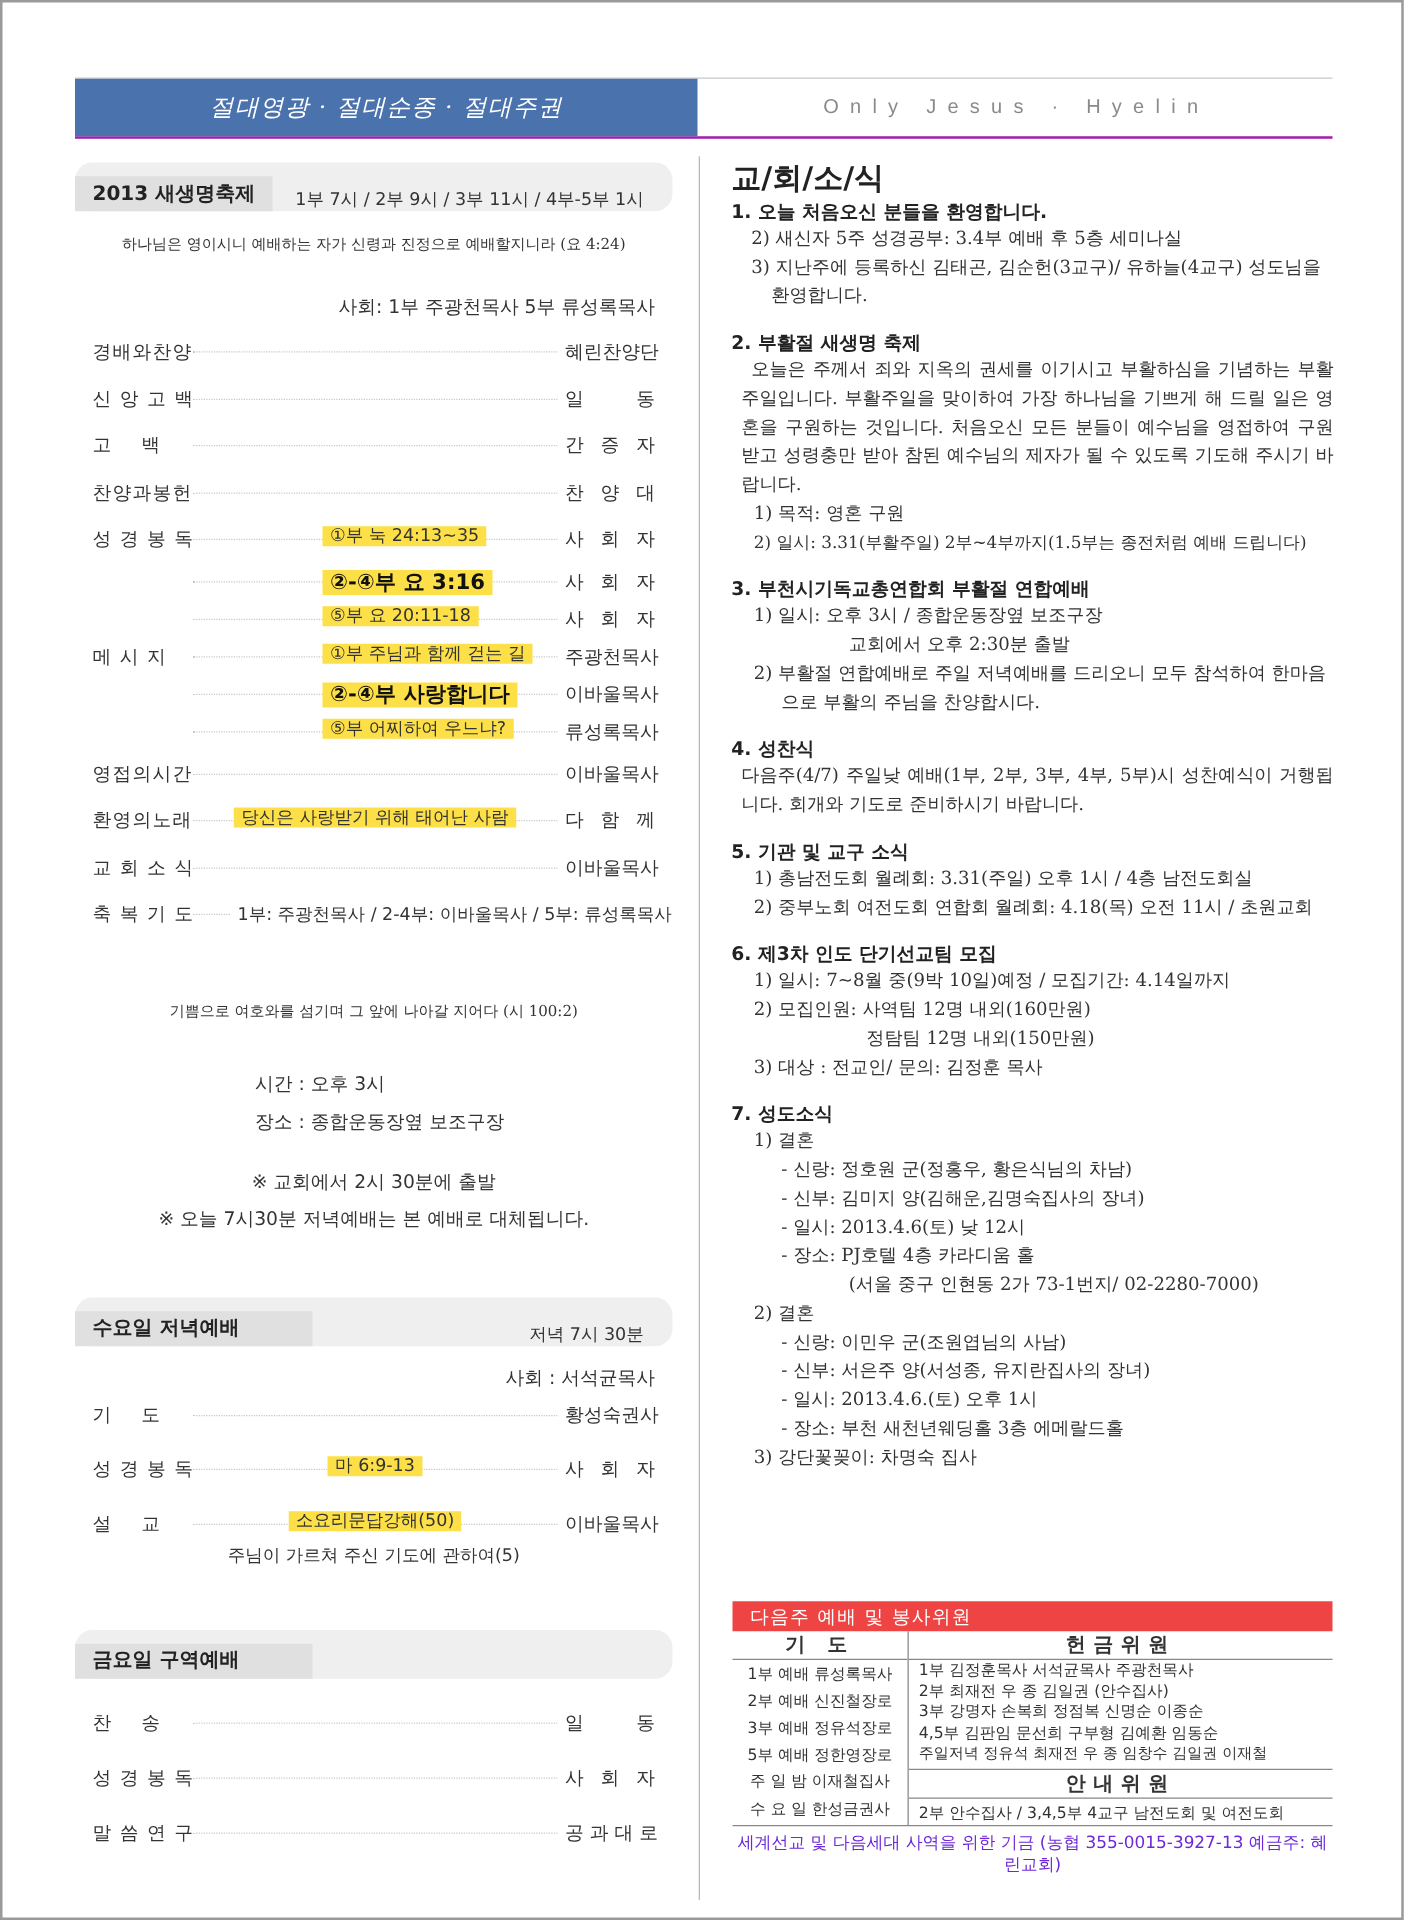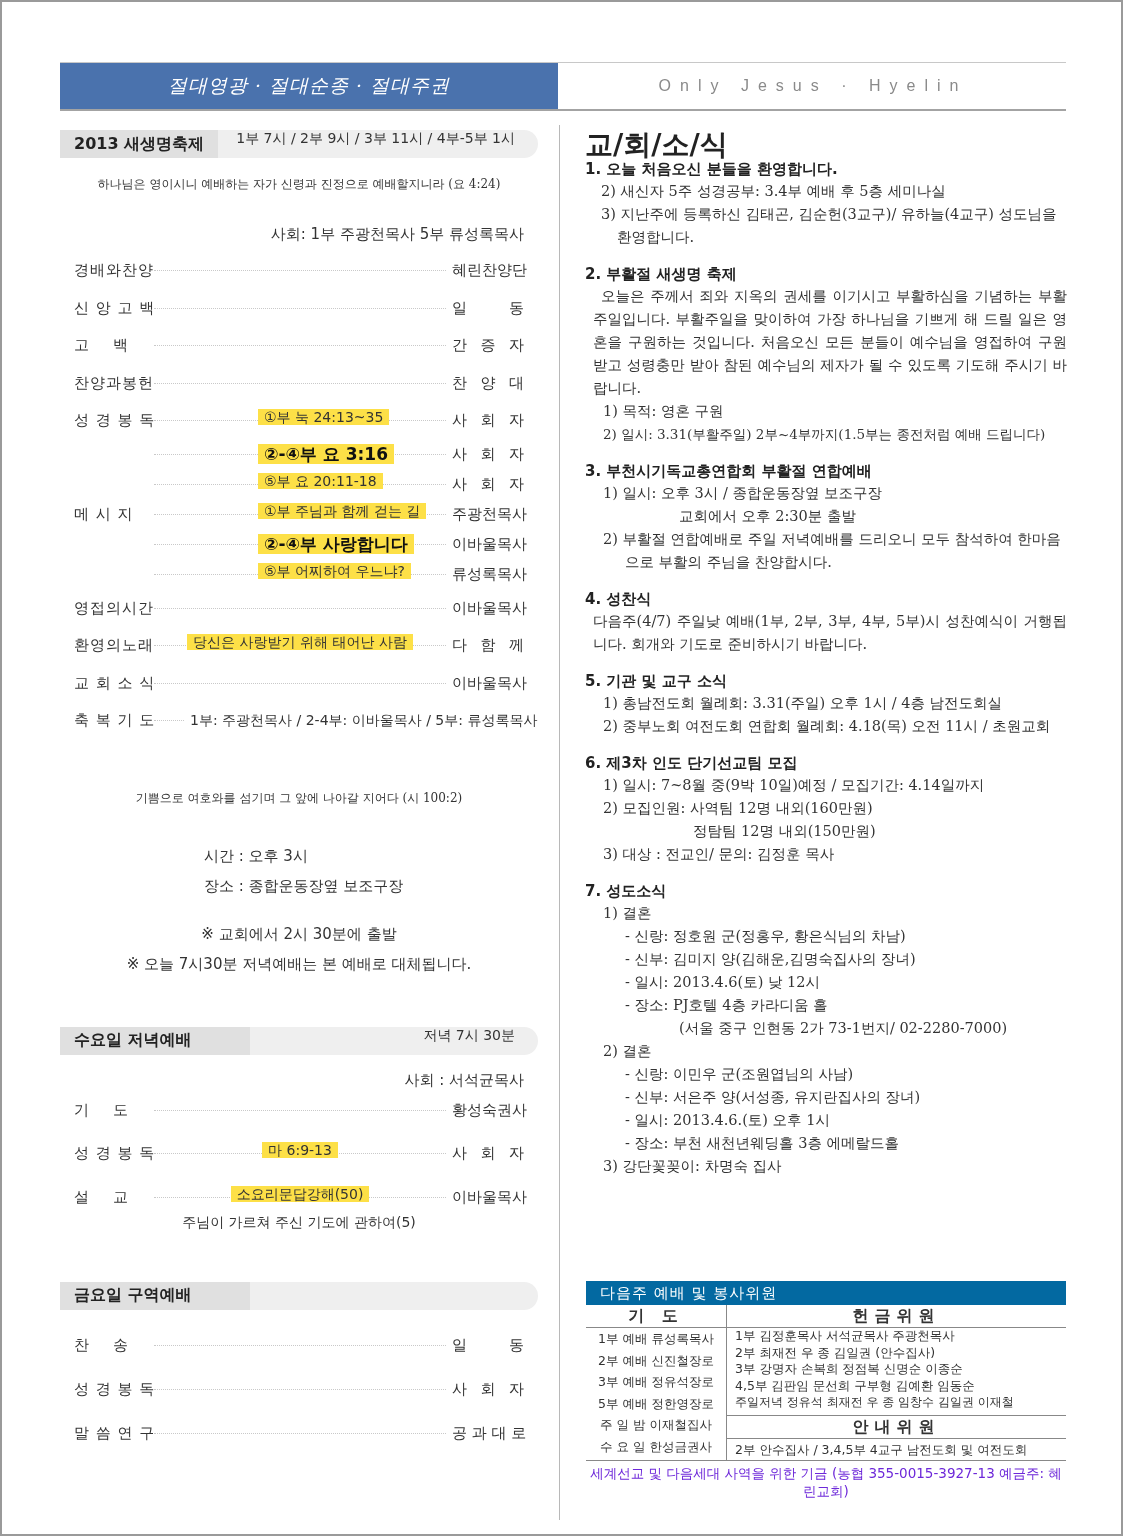--- a/index.html
+++ b/index.html
@@ -1,52 +1,52 @@
 <!DOCTYPE html>
 <html><head>
 <meta charset="utf-8">
 <style>
   html, body { margin:0; padding:0; }
   body { width:1123px; height:1536px; background:#fff; font-family:"DejaVu Sans","Liberation Sans",sans-serif; color:#333; position:relative; overflow:hidden; }
   .page-frame { position:absolute; left:0; top:0; width:1119px; height:1532px; border:2px solid #9a9a9a; }
-  .banner { position:absolute; left:60px; top:62px; width:1006px; height:46px; border-bottom:2px solid #a3a3a3; border-top:1px solid #c8c8c8;text-decoration:underline; }
+  .banner { position:absolute; left:60px; top:62px; width:1006px; height:46px; border-bottom:2px solid #a21caf; border-top:1px solid #c8c8c8;text-decoration:underline; }
   .banner-left { position:absolute; left:0; top:0; width:498px; height:46px; background:#4a72ad; color:#fff; display:flex; align-items:center; justify-content:center; font-size:19px; letter-spacing:1px; font-family:"DejaVu Serif",serif; font-style:italic; }
   .banner-right { position:absolute; left:500px; top:0; right:0; height:46px; display:flex; align-items:center; justify-content:center; color:#8a8a8a; font-size:16px; letter-spacing:9px; font-family:"Liberation Sans",sans-serif; }
   .divider { position:absolute; left:559px; top:125px; width:1px; height:1395px; background:#b8b8b8; }
 
   .col-left { position:absolute; left:60px; top:130px; width:478px; }
-  .sec-header { position:relative; height:28px; background:#efefef; display:flex; align-items:flex-start; justify-content:space-between; font-size:15px;border-radius:14px; }
+  .sec-header { position:relative; height:39px; background:#efefef; display:flex; align-items:flex-end; justify-content:space-between; font-size:15px;border-radius:14px; }
   .sec-header .title-box { background:#e0e0e0; height:28px; display:flex; align-items:center; padding:0 14px; font-weight:bold; color:#222; font-size:16px; }
   .sec-header .sub { padding-right:23px; color:#333; font-size:14px; }
   .verse { text-align:center; font-size:12px; color:#333; margin-top:18px; font-family:"DejaVu Serif",serif; }
   .host { text-align:right; font-size:15px; margin-top:34px; padding-right:14px; }
   .row { position:relative; height:37.5px; display:flex; align-items:center; font-size:15px; padding:0 14px; }
   .row .lbl { width:74px; white-space:nowrap; color:#333; letter-spacing:1px; }
   .row .dots { flex:1; border-bottom:1px dotted #c9c9c9; height:0; margin:0 6px; position:relative; }
   .row .mid { position:absolute; left:0; right:0; text-align:center; top:-11px; font-size:14px; }
   .row .mid span { background:#fde047; padding:0 6px;text-align:center; }
   .row .who { width:72px; text-align:justify; text-align-last:justify; white-space:nowrap; color:#333; }
   .row.sub-row { height:30px; }
   .row .mid.left { text-align:left; padding-left:104px; }
   .row .mid.bold span { font-weight:bold; font-size:17px; color:#111; }
   .info-lines { text-align:center; font-size:15px; margin-top:6px; }
   .info-lines div { height:30px; line-height:30px; }
 
   .col-right { position:absolute; left:585px; top:126px; width:482px; font-family:"DejaVu Serif",serif; font-size:14.5px; color:#333; }
-  .news-title { font-family:"DejaVu Sans",sans-serif; font-weight:bold; font-size:28px; color:#222; height:32px; }
+  .news-title { font-family:"DejaVu Sans",sans-serif; font-weight:bold; font-size:24px; color:#222; height:32px; }
   .news h3 { margin:0; font-family:"DejaVu Sans",sans-serif; font-size:15px; font-weight:bold; color:#222; height:22px; line-height:22px; }
   .news p { margin:0; line-height:23px; }
   .news .ind1 { padding-left:18px; text-indent:0; }
   .news .hang { padding-left:32px; text-indent:-16px; }
   .news .ind2 { padding-left:40px; }
   .news .ind3 { padding-left:94px; }
   .news .gap { height:14px; }
 
   .svc-table { position:absolute; left:586px; top:1281px; width:480px; font-family:"DejaVu Sans",sans-serif; }
-  .svc-head { background:#0369a1; color:#fff; font-size:15px; height:24px; line-height:24px; padding-left:14px; letter-spacing:1px; }
+  .svc-head { background:#ef4444; color:#fff; font-size:15px; height:24px; line-height:24px; padding-left:14px; letter-spacing:1px; }
   .svc-body { display:flex; border-bottom:1px solid #888; }
   .svc-left { width:140px; border-right:1px solid #888; }
   .svc-right { flex:1; }
   .col-title { text-align:center; font-size:16px; font-weight:bold; height:22px; line-height:22px; border-bottom:1px solid #888; letter-spacing:6px; color:#333; }
   .svc-left .item { font-size:12.5px; height:21.5px; line-height:21.5px; text-align:center; color:#333; }
   .svc-right .item { font-size:12.5px; height:16.5px; line-height:16.5px; padding-left:8px; color:#333; white-space:nowrap; }
   .svc-right .guide-title { border-top:1px solid #888; border-bottom:1px solid #888; text-align:center; font-size:16px; font-weight:bold; height:22px; line-height:22px; letter-spacing:6px; margin-top:4px; }
   .svc-right .guide { font-size:12.5px; padding-left:8px; height:21px; line-height:21px; }
   .fund { text-align:center; font-size:13.5px; margin-top:4px; color:#6d28d9; }
 </style>

